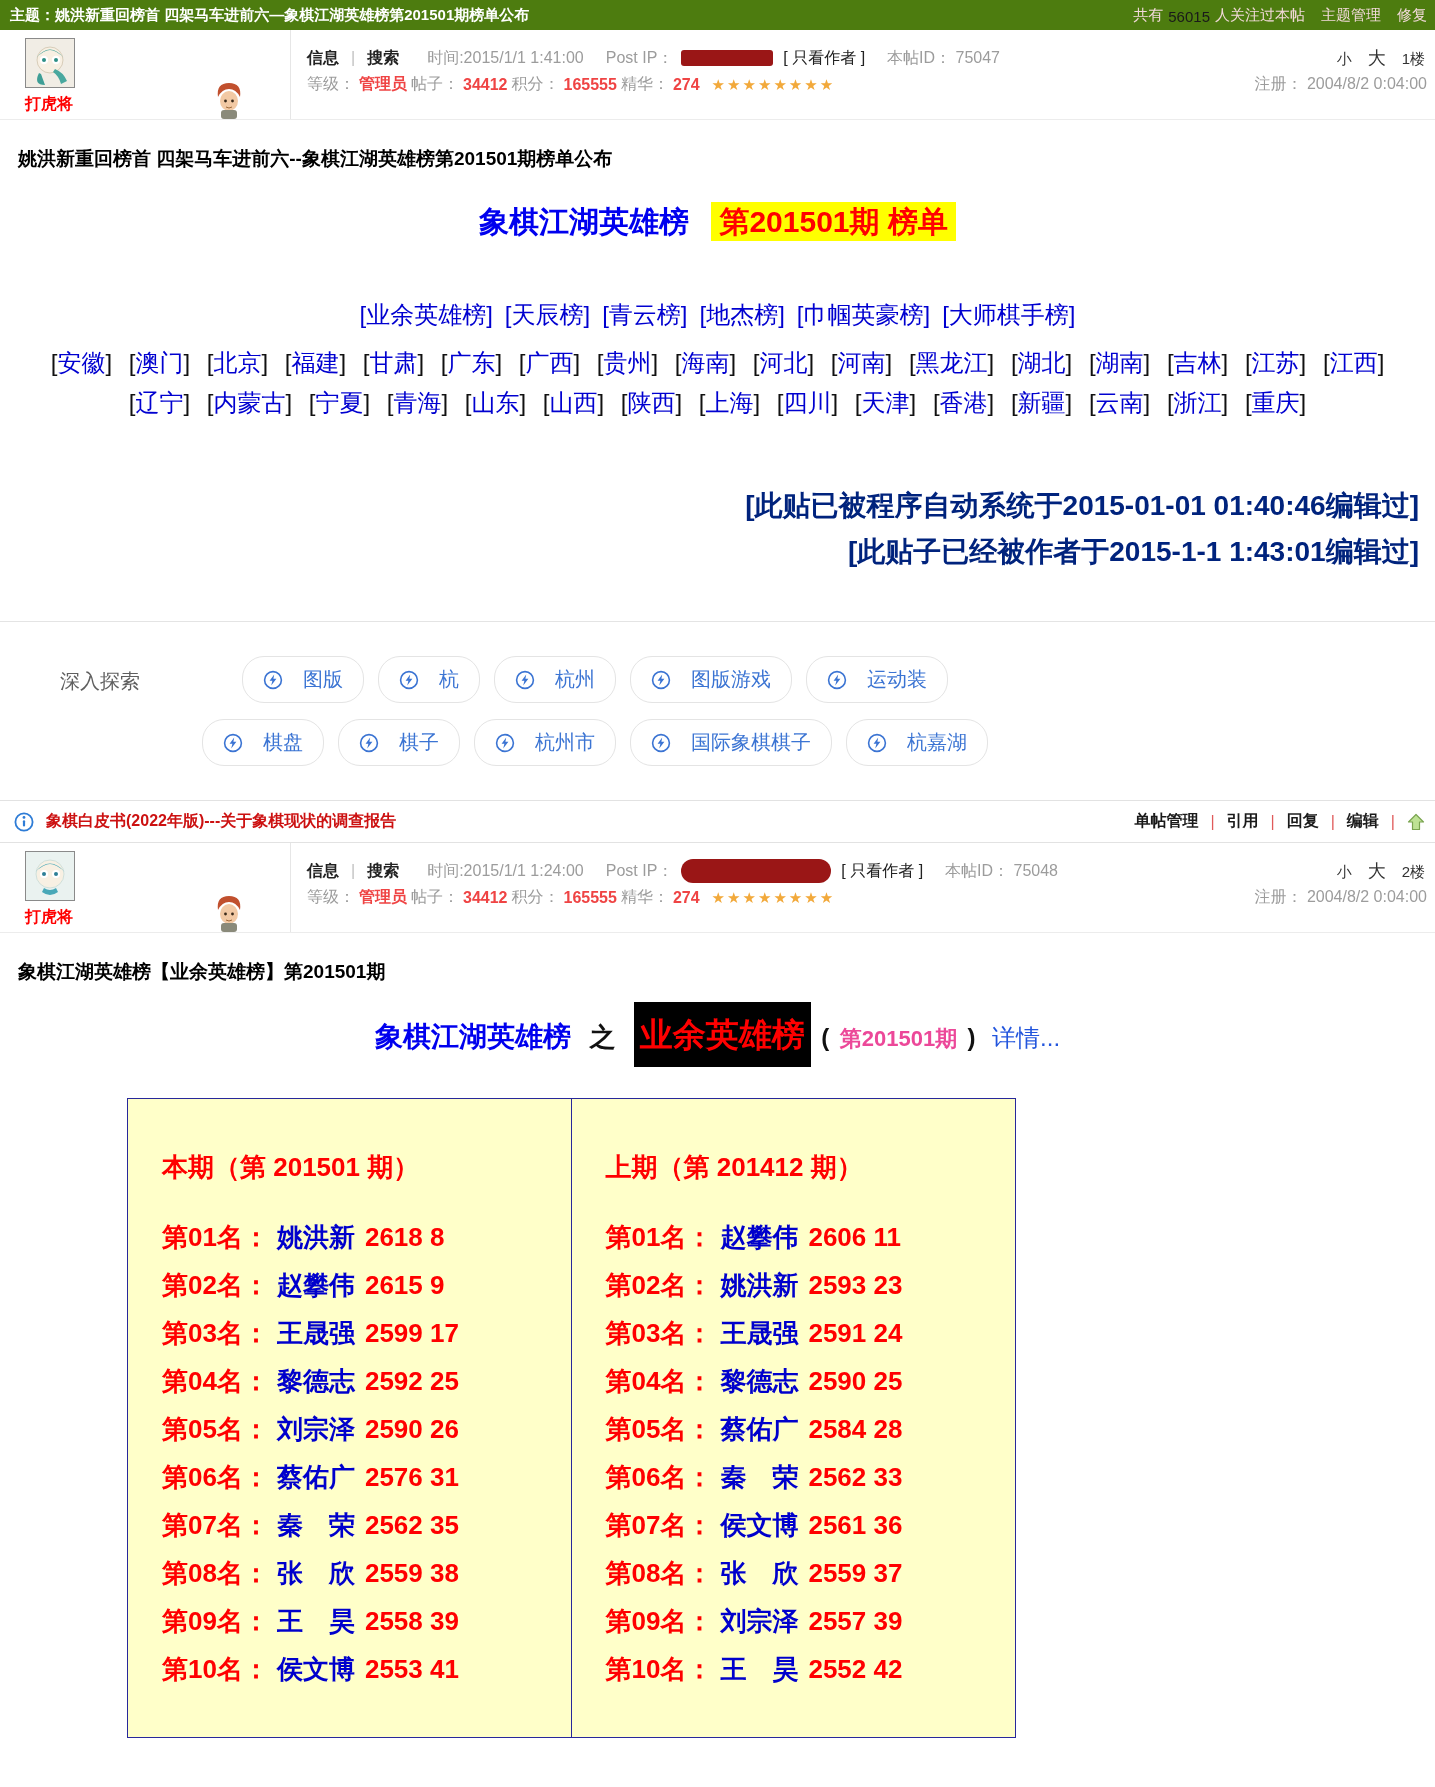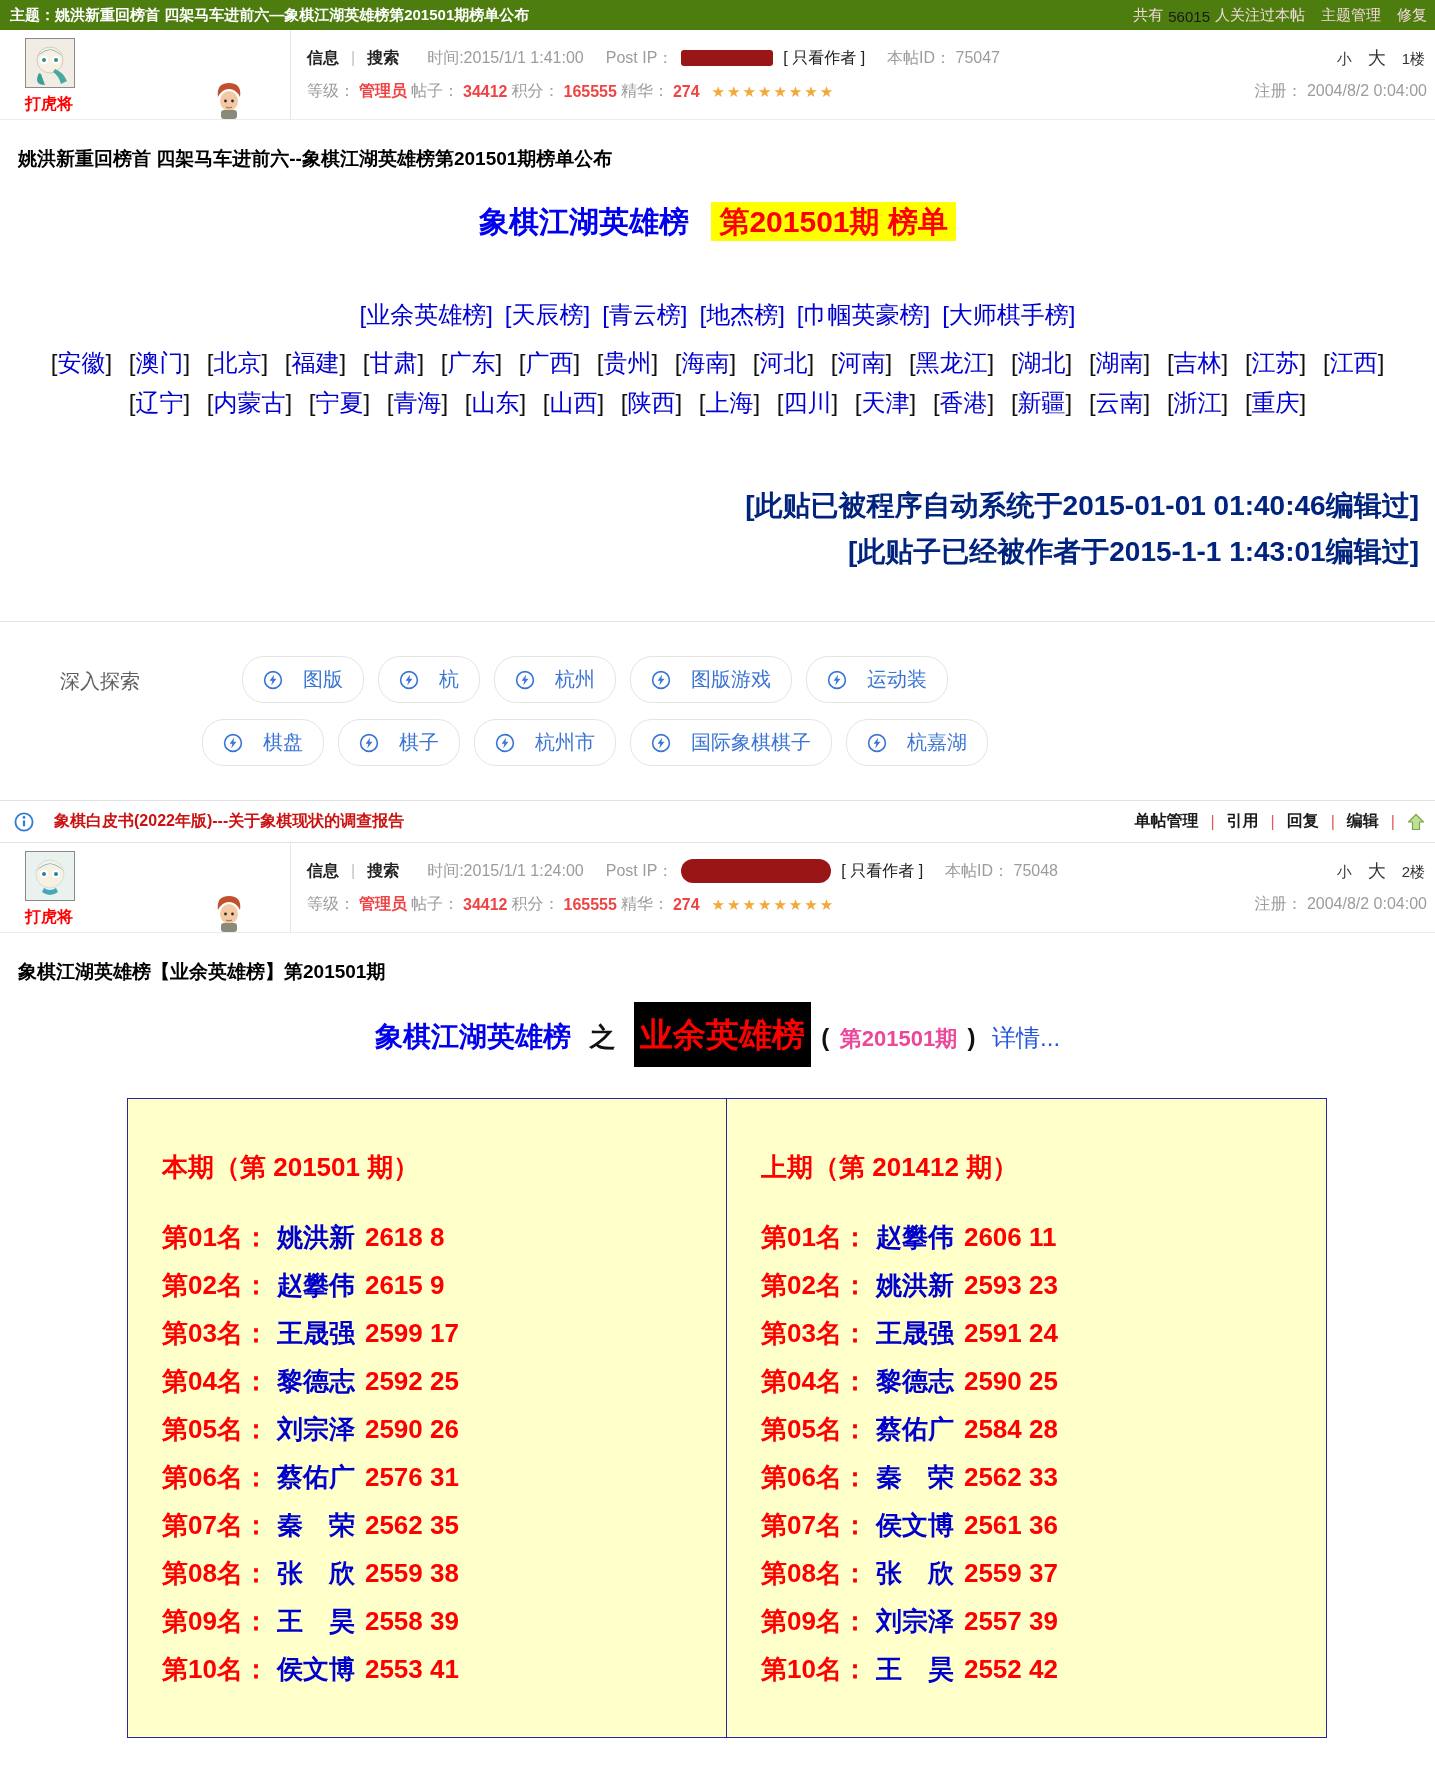--- a/index.html
+++ b/index.html
@@ -25,21 +25,21 @@
   .meta{color:#9C9C9C;margin-left:22px;}
   .meta.first{margin-left:28px;}
   .redact{display:inline-block;background:#9A1616;vertical-align:middle;margin-left:8px;}
   .redact.p1{width:92px;height:16px;border-radius:3px;}
   .redact.p2{width:150px;height:24px;border-radius:12px;}
   .view-author{color:#222;margin-left:10px;}
   .ph-row1-right{margin-left:auto;display:flex;align-items:baseline;color:#333;padding-right:4px;}
   .fs-small{font-size:15px;cursor:pointer;}
   .fs-large{font-size:18px;margin-left:16px;cursor:pointer;}
   .floor{font-size:15px;margin-left:16px;}
-  .ph-row2{margin-top:11px;display:flex;align-items:center;color:#9C9C9C;white-space:nowrap;}
+  .ph-row2{margin-top:4px;display:flex;align-items:center;color:#9C9C9C;white-space:nowrap;}
   .green{color:#ef4444;font-weight:bold;margin:0 4px;}
   .stars{color:#F2A93B;font-size:15px;letter-spacing:2px;margin-left:8px;}
   .register{margin-left:auto;color:#9C9C9C;padding-right:2px;}
 
   
   .post-title{font-size:19px;font-weight:bold;padding:26px 18px 0 18px;color:#000;}
   .heading{text-align:center;margin-top:30px;font-size:30px;font-weight:bold;white-space:nowrap;}
   .hname{color:#0000EE;}
   .hissue{background:#FFFF00;color:#FF0000;padding:3px 8px;margin-left:14px;}
   .boards-line{text-align:center;margin-top:56px;font-size:24px;color:#0000D0;}
@@ -54,39 +54,39 @@
 
   
   .explore{display:flex;padding:34px 0 10px 60px;}
   .explore-label{color:#5F5F5F;font-size:20px;padding-top:12px;width:120px;min-width:120px;}
   .pills{width:830px;display:flex;flex-wrap:wrap;justify-content:center;gap:16px 14px;align-content:flex-start;}
   .pill{display:inline-flex;align-items:center;gap:20px;border:1px solid #E4E4E4;border-radius:22px;padding:9px 20px;color:#3B74D3;font-size:20px;cursor:pointer;background:#fff;white-space:nowrap;}
   .pill svg{display:block;}
 
   
   .notice{margin-top:24px;border-top:1px solid #E2E2E2;border-bottom:1px solid #E2E2E2;padding:10px 10px 10px 14px;display:flex;align-items:center;}
-  .notice-left{display:flex;align-items:flex-end;gap:20px;}
+  .notice-left{display:flex;align-items:flex-end;gap:12px;}
   .notice-text{color:#CC1111;font-weight:bold;font-size:16px;cursor:pointer;}
   .notice-right{margin-left:auto;display:flex;align-items:center;font-size:16px;font-weight:bold;color:#1A1A1A;}
   .notice-right .actions{display:flex;align-items:center;}
   .action-link{cursor:pointer;margin:0 6px;}
   .action-sep{color:#E05A5A;font-weight:normal;margin:0 6px;}
   .arrow-wrap{margin-left:6px;line-height:0;cursor:pointer;}
 
   
   .subtitle{text-align:center;margin-top:28px;font-weight:bold;white-space:nowrap;}
   .sub-name{color:#0000EE;font-size:28px;}
   .sub-conj{color:#111;margin:0 14px;font-size:26px;}
   .sub-board{background:#000000;color:#FF0000;font-size:33px;padding:14px 6px;text-align:right;}
   .sub-paren{color:#111;font-size:24px;margin:0 6px;font-weight:bold;}
   .sub-issue{color:#ec4899;font-size:22px;font-weight:bold;}
   .sub-detail{color:#2255DD;font-size:24px;margin-left:6px;font-weight:normal;cursor:pointer;}
 
   
-  .rank-table{display:flex;border:1px solid #28289B;background:#FFFFC9;margin:40px 0 0 127px;width:1200px;box-sizing:border-box;}
+  .rank-table{display:flex;border:1px solid #28289B;background:#FFFFC9;margin:40px 0 0 127px;width:889px;box-sizing:border-box;}
   .rt-col{width:50%;padding:44px 10px 44px 34px;box-sizing:border-box;}
   .rt-col.first{border-right:1px solid #28289B;}
   .rt-header{color:#FF0000;font-weight:bold;font-size:26px;margin-bottom:22px;line-height:48px;}
   .rank-row{font-size:26px;font-weight:bold;line-height:48px;white-space:nowrap;}
   .rank-label{color:#FF0000;}
   .rank-name{color:#0000CC;margin-left:8px;}
   .rank-tail{color:#FF0000;margin-left:10px;}
 
   .bottom-space{height:46px;}
 </style>

